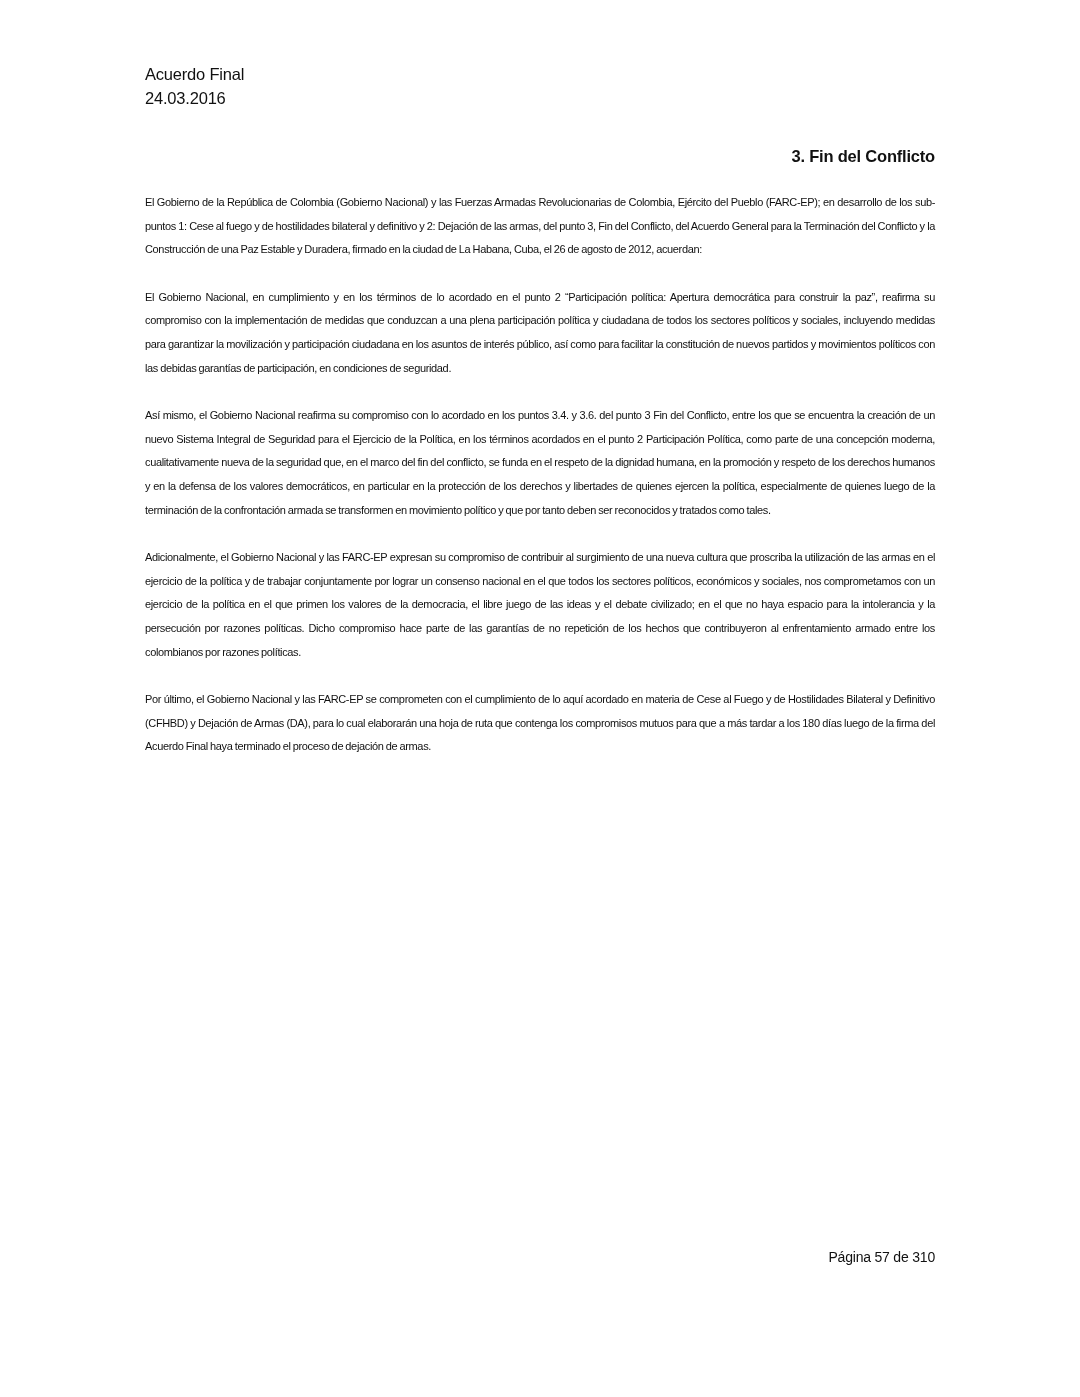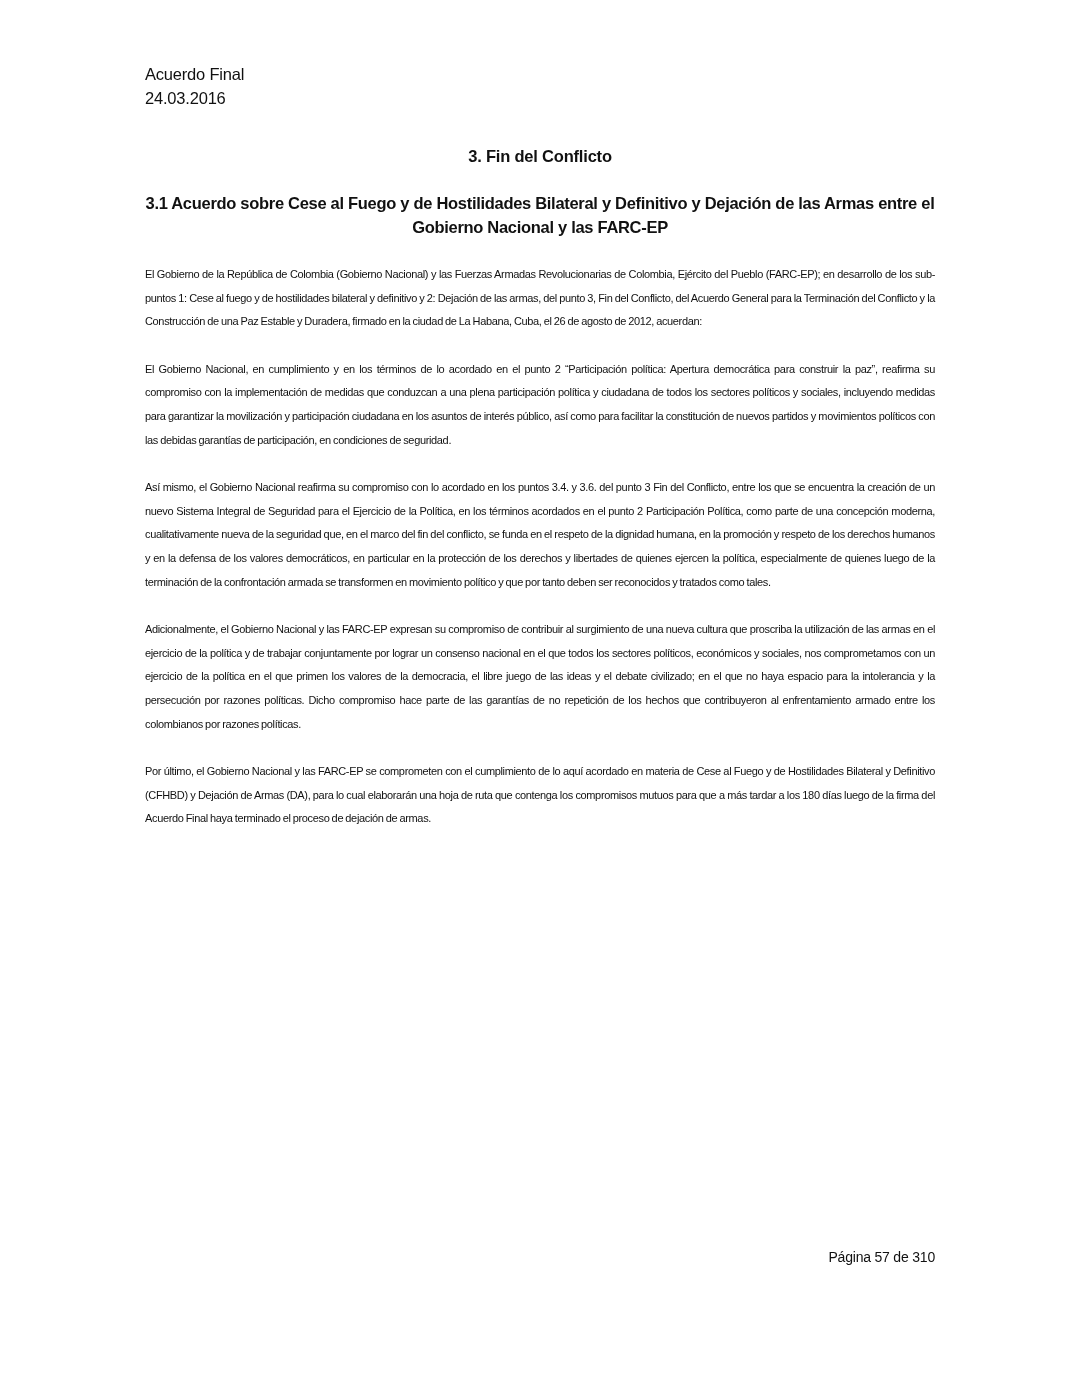--- a/index.html
+++ b/index.html
@@ -30,21 +30,21 @@
       line-height: 24px;
       letter-spacing: -0.2px;
     }
     .content {
       position: absolute;
       left: 145px;
       top: 144px;
       width: 790px;
     }
     .section-title {
-      text-align: center;
+      text-align: right;
       font-weight: bold;
       font-size: 16.5px;
       line-height: 24px;
       margin: 0 0 23px 0;
       letter-spacing: -0.2px;
     }
     .subsection-title {
       text-align: center;
       font-weight: bold;
       font-size: 16.5px;
@@ -74,21 +74,20 @@
 
 <div class="page">
 
   <div class="header">
     <div>Acuerdo Final</div>
     <div>24.03.2016</div>
   </div>
 
   <div class="content">
     <h1 class="section-title">3. Fin del Conflicto</h1>
-    <h2 class="subsection-title">3.1 Acuerdo sobre Cese al Fuego y de Hostilidades Bilateral y Definitivo y Dejación de las Armas entre el Gobierno Nacional y las FARC-EP</h2>
 
     <p class="para">El Gobierno de la República de Colombia (Gobierno Nacional) y las Fuerzas Armadas Revolucionarias de Colombia, Ejército del Pueblo (FARC-EP); en desarrollo de los sub-puntos 1: Cese al fuego y de hostilidades bilateral y definitivo y 2: Dejación de las armas, del punto 3, Fin del Conflicto, del Acuerdo General para la Terminación del Conflicto y la Construcción de una Paz Estable y Duradera, firmado en la ciudad de La Habana, Cuba, el 26 de agosto de 2012, acuerdan:</p>
     <p class="para">El Gobierno Nacional, en cumplimiento y en los términos de lo acordado en el punto 2 “Participación política: Apertura democrática para construir la paz”, reafirma su compromiso con la implementación de medidas que conduzcan a una plena participación política y ciudadana de todos los sectores políticos y sociales, incluyendo medidas para garantizar la movilización y participación ciudadana en los asuntos de interés público, así como para facilitar la constitución de nuevos partidos y movimientos políticos con las debidas garantías de participación, en condiciones de seguridad.</p>
     <p class="para">Así mismo, el Gobierno Nacional reafirma su compromiso con lo acordado en los puntos  3.4. y 3.6. del punto 3 Fin del Conflicto, entre los que se encuentra la creación de un nuevo Sistema Integral de Seguridad para el Ejercicio de la Política, en los términos acordados en el punto 2 Participación Política, como parte de una concepción moderna, cualitativamente nueva de la seguridad que, en el marco del fin del conflicto,  se funda  en el respeto de la dignidad humana, en la promoción y respeto de los derechos humanos y en la defensa de los valores democráticos, en particular en la protección de los derechos y libertades de quienes ejercen la política, especialmente de quienes luego de la terminación de la confrontación armada se transformen en movimiento político y que por tanto deben ser reconocidos y tratados como tales.</p>
     <p class="para">Adicionalmente, el Gobierno Nacional y las FARC-EP expresan su compromiso de contribuir al surgimiento de una nueva cultura que proscriba la utilización de las armas en el ejercicio de la política y de trabajar conjuntamente por lograr un consenso nacional en el que todos los sectores políticos, económicos y sociales, nos comprometamos con un ejercicio de la política en el que primen los valores de la democracia, el libre juego de las ideas y el debate civilizado; en el que no haya espacio para la intolerancia y la persecución por razones políticas. Dicho compromiso hace parte de las garantías de no repetición de los hechos que contribuyeron al enfrentamiento armado entre los colombianos por razones políticas.</p>
     <p class="para">Por último, el Gobierno Nacional y las FARC-EP se comprometen con el cumplimiento de lo aquí acordado en materia de Cese al Fuego y de Hostilidades Bilateral y Definitivo (CFHBD)  y Dejación de Armas (DA), para lo cual elaborarán una hoja de ruta que contenga los compromisos mutuos para que a más tardar a los 180 días luego de la firma del Acuerdo Final haya terminado el proceso de dejación de armas.</p>
   </div>
 
   <div class="footer">Página 57 de 310</div>
 

